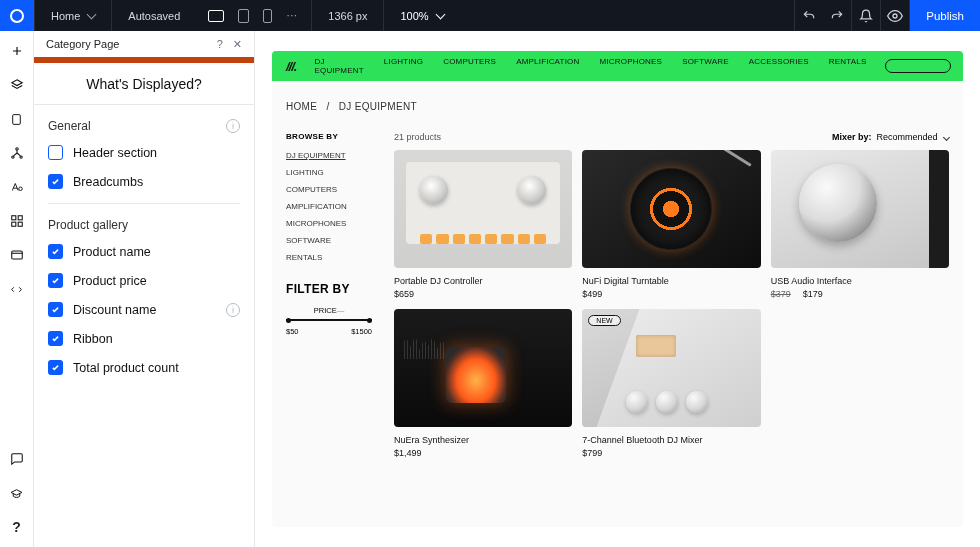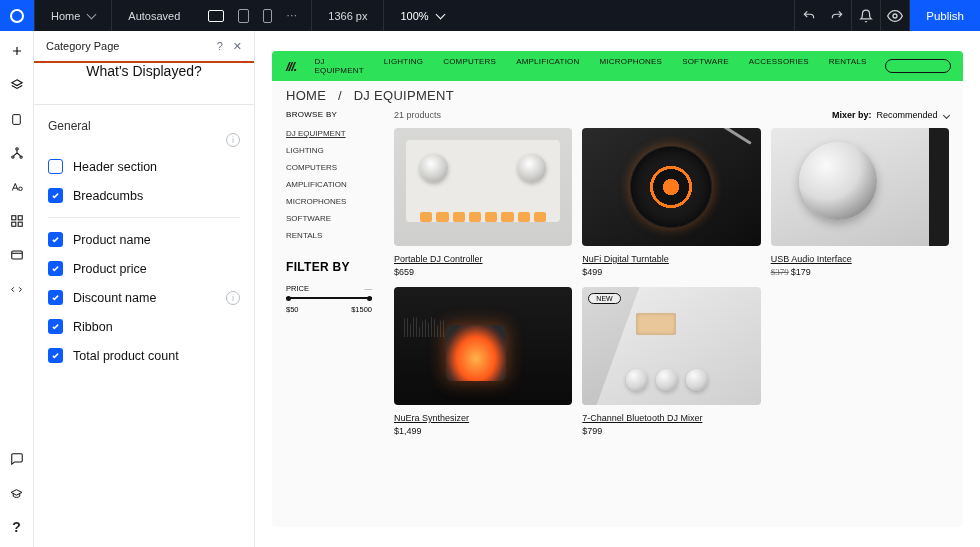--- a/index.html
+++ b/index.html
@@ -22,70 +22,70 @@
 .chev { width: 7px; height: 7px; border-right: 1.2px solid #9aa0a6; border-bottom: 1.2px solid #9aa0a6; transform: rotate(45deg); display: inline-block; margin-top: -3px; }
 .chev.white { border-color: #fff; }
 
 
 .left-rail { position: absolute; left: 0; top: 31px; width: 34px; height: 516px; border-right: 1px solid #e5e7eb; background: #fff; display: flex; flex-direction: column; align-items: center; padding-top: 12px; gap: 18px; }
 .rail-ic { width: 16px; height: 16px; display: flex; align-items: center; justify-content: center; color: #1f2328; }
 .rail-bottom { margin-top: auto; display: flex; flex-direction: column; align-items: center; padding-bottom: 12px; gap: 18px; }
 
 
 .panel { position: absolute; left: 34px; top: 31px; width: 221px; height: 516px; border-right: 1px solid #e5e7eb; background: #fff; display: flex; flex-direction: column; }
-.panel-hd { height: 32px; display: flex; align-items: center; padding: 0 12px; font-size: 11px; color: #222; border-bottom: 2px solid #c2410c; }
+.panel-hd { height: 32px; display: flex; align-items: center; padding: 0 12px; font-size: 11px; color: #222; border-bottom: 6px solid #c2410c; }
 .panel-hd .sp { margin-left: auto; display: flex; gap: 10px; color: #6b7280; }
-.panel-title { height: 42px; display: flex; justify-content: center; font-size: 14px; color: #111; border-bottom: 1px solid #e5e7eb; }
+.panel-title { height: 42px; display: flex; align-items: center; justify-content: center; font-size: 14px; color: #111; border-bottom: 1px solid #e5e7eb; }
 .panel-body { padding: 14px 14px; overflow: auto; }
-.sect-hd { display: flex; align-items: flex-start; font-size: 12px; color: #333; margin-bottom: 12px; flex-direction: column; }
+.sect-hd { display: flex; align-items: flex-start; font-size: 12px; color: #333; margin-bottom: 12px; }
 .info-ic { margin-left: auto; width: 14px; height: 14px; border: 1px solid #b7bcc4; border-radius: 50%; font-size: 9px; color: #b7bcc4; display: flex; align-items: center; justify-content: center; }
 .chk-row { display: flex; align-items: center; gap: 10px; font-size: 12.5px; color: #111; margin-bottom: 14px; }
 .chk { width: 15px; height: 15px; border-radius: 3px; display: flex; align-items: center; justify-content: center; flex-shrink: 0; }
 .chk.on { background: #0c5bff; }
 .chk.off { border: 1.5px solid #0c5bff; }
 .chk.on svg { width: 9px; height: 9px; }
 .divider { height: 1px; background: #e5e7eb; margin: 6px 0 14px; }
 
 
 .canvas { position: absolute; left: 255px; top: 31px; right: 0; bottom: 0; background: #fff; padding: 20px 17px; }
 .page { background: #fafafa; border-radius: 4px; height: 100%; overflow: hidden; position: relative; }
 
 
 .store-hd { height: 30px; background: #2de258; display: flex; align-items: center; padding: 0 14px; gap: 18px; font-size: 8px; color: #111; letter-spacing: 0.2px; }
 .brand { font-weight: 900; letter-spacing: -1px; font-size: 13px; font-style: italic; }
 .store-nav { display: flex; gap: 20px; }
 .store-right { margin-left: auto; display: flex; align-items: center; gap: 10px; }
 .search { width: 66px; height: 14px; border: 1px solid #111; border-radius: 8px; }
 
 
-.crumbs { padding: 7px 14px; font-size: 13px; color: #333; letter-spacing: 0.3px; }
+.crumbs { padding: 20px 14px; font-size: 10px; color: #333; letter-spacing: 0.3px; }
 
 
 .store-body { display: flex; padding: 0 14px 14px; gap: 22px; }
 .aside { width: 86px; flex-shrink: 0; }
-.aside h5 { font-size: 8px; letter-spacing: 0.3px; margin-bottom: 10px; font-weight: 400; }
+.aside h5 { font-size: 8px; letter-spacing: 0.3px; margin-bottom: 10px; font-weight: 700; }
 .aside .cat { font-size: 8px; color: #333; margin-bottom: 8px; }
 .aside .cat.active { text-decoration: underline; font-weight: 500; }
 .filter-hdr { font-size: 12px; letter-spacing: 0.3px; margin-top: 20px; margin-bottom: 10px; font-weight: 600; }
-.slider-lbl { font-size: 7.5px; display: flex; justify-content: space-between; margin-bottom: 4px; }
+.slider-lbl { font-size: 7.5px; display: flex; justify-content: center; margin-bottom: 4px; }
 .slider { position: relative; height: 2px; background: #111; margin-top: 4px; }
 .slider .dot { position: absolute; width: 5px; height: 5px; background: #111; border-radius: 50%; top: -1.5px; }
 .slider .dot.r { right: 0; }
 .price-range { display: flex; justify-content: space-between; font-size: 7.5px; margin-top: 6px; }
 
 .main-col { flex: 1; }
 .list-hd { display: flex; align-items: center; font-size: 9px; margin-bottom: 8px; }
 .sortby { margin-left: auto; font-size: 9px; }
 .grid { display: grid; grid-template-columns: repeat(3, 1fr); gap: 10px 10px; }
 .card {}
 .thumb { height: 118px; border-radius: 4px; position: relative; overflow: hidden; }
 .badge { position: absolute; left: 6px; top: 6px; border: 1px solid #111; border-radius: 9px; padding: 1px 7px; font-size: 7px; background: rgba(255,255,255,.6); }
-.pname { font-size: 9px; margin-top: 8px; color: #111; text-decoration: underline; }
+.pname { font-size: 9px; margin-top: 8px; color: #111; }
 .price { font-size: 9px; margin-top: 3px; color: #111; }
-.price .old { text-decoration: line-through; color: #666; margin-right: 2px; font-family: Liberation Serif, serif; }
+.price .old { text-decoration: line-through; color: #666; margin-right: 12px; }
 
 
 .t1 { background: linear-gradient(#d8d8d6,#cfcfcd); }
 .t1::before { content:""; position:absolute; inset:12px 12px 24px 12px; background:#eceae6; border-radius:4px; }
 .t1 .k { position:absolute; width:28px; height:28px; border-radius:50%; background: radial-gradient(circle at 40% 35%, #fff, #cfcfcd 55%, #9a9a98); box-shadow: 0 2px 4px rgba(0,0,0,.25); }
 .t1 .k.l { left:26px; top:26px; } .t1 .k.r { right:26px; top:26px; }
 .t1 .row { position:absolute; left:26px; right:26px; bottom:24px; height:10px; display:flex; gap:4px; }
 .t1 .row span { flex:1; background:#f6a84b; border-radius:2px; }
 
 .t2 { background: linear-gradient(145deg,#2a2a2a,#0d0d0d); }
@@ -278,20 +278,23 @@
       <div class="chk on">
           <svg viewBox="0 0 24 24" stroke="#fff" stroke-width="4" fill="none">
             <path d="M5 13l4 4L19 7"></path>
           </svg>
         </div>
       <span>Breadcumbs</span>
     </div>
 
     <div class="divider"></div>
 
+    <div class="sect-hd">
+      <span>Product gallery</span>
+    </div>
 
     <div class="chk-row">
       <div class="chk on">
           <svg viewBox="0 0 24 24" stroke="#fff" stroke-width="4" fill="none">
             <path d="M5 13l4 4L19 7"></path>
           </svg>
         </div>
       <span>Product name</span>
     </div>
     <div class="chk-row">

